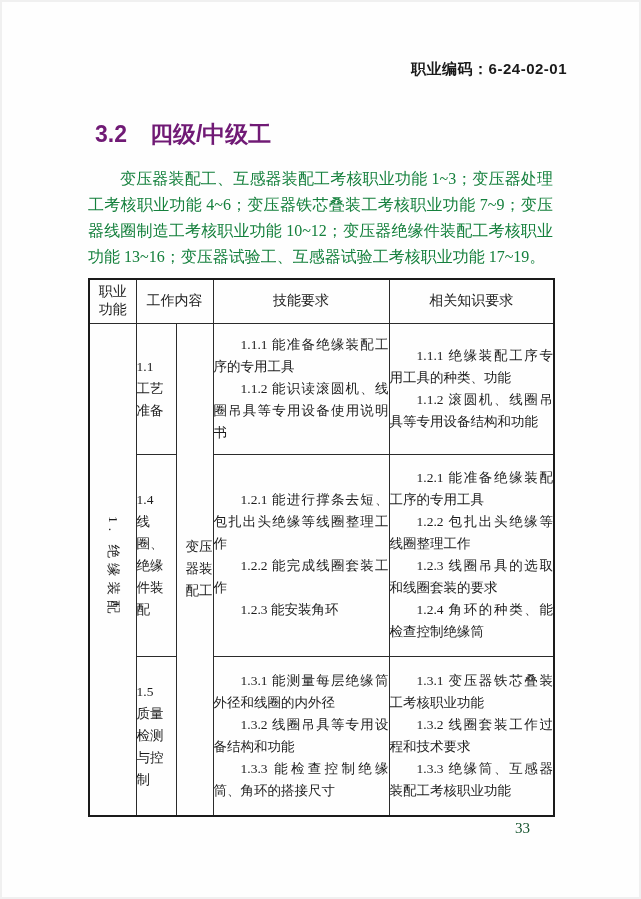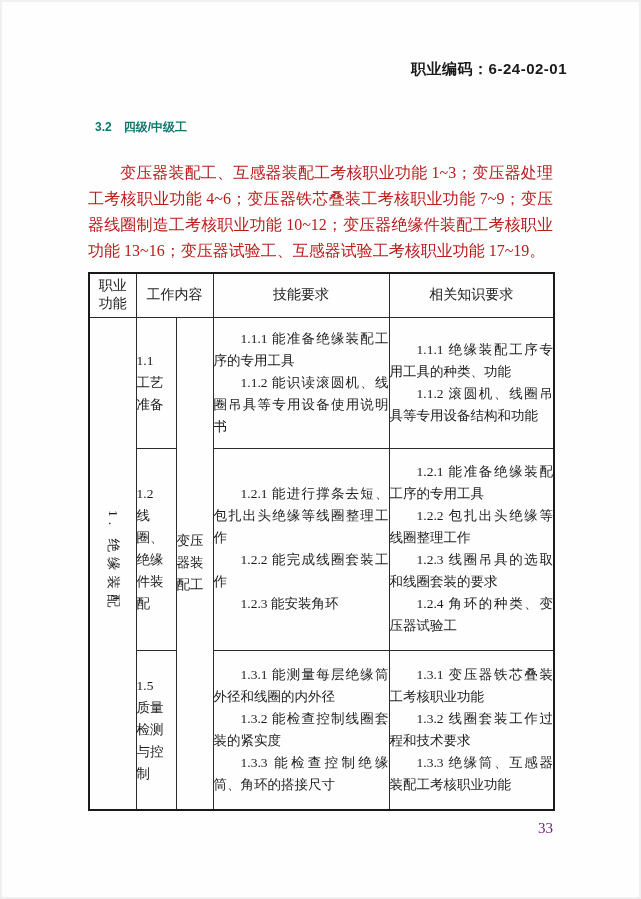--- a/index.html
+++ b/index.html
@@ -24,31 +24,31 @@
     font-family: "Liberation Sans", "DejaVu Sans", sans-serif;
     font-weight: bold;
     font-size: 15px;
     letter-spacing: 0.5px;
     color: #1a1a1a;
   }
   .section-heading {
     margin: 40px 0 16px 95px;
     font-family: "Liberation Sans", "DejaVu Sans", sans-serif;
     font-weight: bold;
-    font-size: 12px;
-    color: #0f766e;
+    font-size: 23px;
+    color: #701a75;
   }
   .intro {
-    margin: 24px 0 0 88px;
+    margin: 16px 0 0 88px;
     width: 465px;
     font-size: 16px;
     line-height: 26px;
     text-align: justify;
     text-indent: 2em;
-    color: #b91c1c;
+    color: #15803d;
   }
   table.spec {
     margin: 8px 0 0 88px;
     border-collapse: collapse;
     table-layout: fixed;
     width: 465px;
     border: 2px solid #1a1a1a;
   }
   table.spec td, table.spec th {
     border: 1px solid #2b2b2b;
@@ -72,42 +72,42 @@
     letter-spacing: 5px;
     line-height: 1;
   }
   td.work-cell {
     text-align: left;
     vertical-align: middle;
     font-size: 13.5px;
     line-height: 22px;
   }
   td.worker-cell {
-    text-align: left;
+    text-align: right;
     vertical-align: middle;
     font-size: 13.5px;
     line-height: 22px;
   }
   td.req-cell {
     vertical-align: middle;
     padding: 6px 5px;
   }
   td.req-cell p {
     margin: 0;
     font-size: 13.5px;
     line-height: 22px;
     text-align: justify;
     text-indent: 2em;
   }
   .page-number {
     position: absolute;
     top: 820px;
-    right: 88px;
+    right: 111px;
     font-size: 15px;
-    color: #701a75;
+    color: #14532d;
   }
 </style>
 </head>
 <body>
 
 <div class="page">
 
   <div class="code-line">职业编码：6-24-02-01</div>
 
   <div class="section-heading">3.2　四级/中级工</div>
@@ -143,46 +143,46 @@
       <td class="req-cell">
         <p>1.1.1 能准备绝缘装配工序的专用工具</p>
         <p>1.1.2 能识读滚圆机、线圈吊具等专用设备使用说明书</p>
       </td>
       <td class="req-cell">
         <p>1.1.1 绝缘装配工序专用工具的种类、功能</p>
         <p>1.1.2 滚圆机、线圈吊具等专用设备结构和功能</p>
       </td>
     </tr>
     <tr style="height:202px">
-      <td class="work-cell pre-line">1.2
+      <td class="work-cell pre-line">1.4
 线圈、
 绝缘
 件装
 配</td>
       <td class="req-cell">
         <p>1.2.1 能进行撑条去短、包扎出头绝缘等线圈整理工作</p>
         <p>1.2.2 能完成线圈套装工作</p>
         <p>1.2.3 能安装角环</p>
       </td>
       <td class="req-cell">
         <p>1.2.1 能准备绝缘装配工序的专用工具</p>
         <p>1.2.2 包扎出头绝缘等线圈整理工作</p>
         <p>1.2.3 线圈吊具的选取和线圈套装的要求</p>
-        <p>1.2.4 角环的种类、变压器试验工</p>
+        <p>1.2.4 角环的种类、能检查控制绝缘筒</p>
       </td>
     </tr>
     <tr style="height:160px">
       <td class="work-cell pre-line">1.5
 质量
 检测
 与控
 制</td>
       <td class="req-cell">
         <p>1.3.1 能测量每层绝缘筒外径和线圈的内外径</p>
-        <p>1.3.2 能检查控制线圈套装的紧实度</p>
+        <p>1.3.2 线圈吊具等专用设备结构和功能</p>
         <p>1.3.3 能检查控制绝缘筒、角环的搭接尺寸</p>
       </td>
       <td class="req-cell">
         <p>1.3.1 变压器铁芯叠装工考核职业功能</p>
         <p>1.3.2 线圈套装工作过程和技术要求</p>
         <p>1.3.3 绝缘筒、互感器装配工考核职业功能</p>
       </td>
     </tr>
   </tbody>
     </table>

